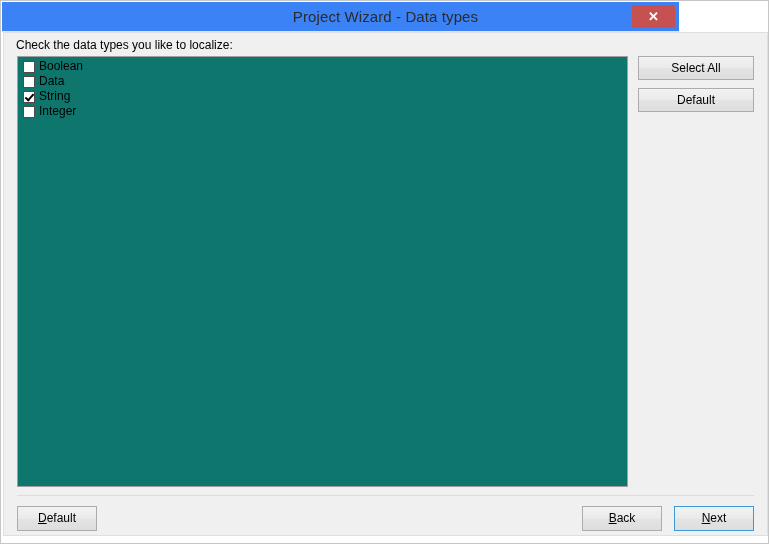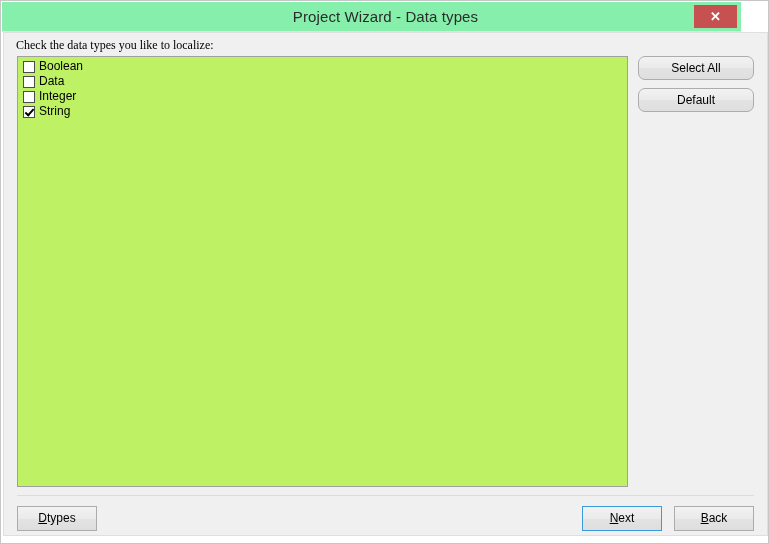--- a/index.html
+++ b/index.html
@@ -23,23 +23,23 @@
     border: 1px solid #c6c6c6;
     background: #ffffff;
     overflow: hidden;
   }
 
   
   .titlebar {
     position: absolute;
     left: 1px;
     top: 1px;
-    width: 739px;
+    width: 677px;
     height: 29px;
-    background: #86efac;
+    background: #3b82f6;
     border-bottom: 1px solid #e2e2e2;
   }
   .title-text {
     position: absolute;
     left: 0;
     top: 0;
     width: 767px;
     height: 29px;
     line-height: 29px;
     text-align: center;
@@ -84,31 +84,30 @@
   }
 
   .prompt-label {
     position: absolute;
     left: 12px;
     top: 5px;
     font-size: 12px;
     color: #000000;
     white-space: nowrap;
     user-select: none;
-    font-family: Liberation Serif, serif;
   }
 
   
   .list-panel {
     position: absolute;
     left: 13px;
     top: 23px;
     width: 611px;
     height: 431px;
-    background: #bef264;
+    background: #0f766e;
     border: 1px solid #a0a0a0;
     box-sizing: border-box;
     overflow: auto;
     padding: 2px 0 0 0;
   }
 
   .list-item {
     display: flex;
     align-items: center;
     height: 15px;
@@ -170,21 +169,20 @@
     left: 634px;
     top: 23px;
     width: 116px;
   }
   .side-buttons .btn {
     display: block;
     width: 116px;
     height: 24px;
     line-height: 22px;
     margin-bottom: 8px;
-    border-radius: 7px;
   }
 
   
   .separator {
     position: absolute;
     left: 13px;
     top: 462px;
     width: 737px;
     height: 0;
     border-top: 1px solid #dcdcdc;
@@ -234,39 +232,39 @@
         <span class="cb"></span>
         <span class="item-label">Boolean</span>
       </div>
 
       <div class="list-item">
         <span class="cb"></span>
         <span class="item-label">Data</span>
       </div>
 
       <div class="list-item">
+        <span class="cb checked"></span>
+        <span class="item-label">String</span>
+      </div>
+
+      <div class="list-item">
         <span class="cb"></span>
         <span class="item-label">Integer</span>
-      </div>
-
-      <div class="list-item">
-        <span class="cb checked"></span>
-        <span class="item-label">String</span>
       </div>
 
     </div>
 
     <div class="side-buttons">
       <button class="btn">Select All</button>
       <button class="btn">Default</button>
     </div>
 
     <div class="separator"></div>
 
-    <button class="btn btn-bottom-left"><span class="mn">D</span><span>types</span></button>
+    <button class="btn btn-bottom-left"><span class="mn">D</span><span>efault</span></button>
 
     <div class="bottom-right">
+      <button class="btn"><span class="mn">B</span><span>ack</span></button>
       <button class="btn default-focus"><span class="mn">N</span><span>ext</span></button>
-      <button class="btn"><span class="mn">B</span><span>ack</span></button>
     </div>
 
   </div>
 </div>
 
 </body></html>

